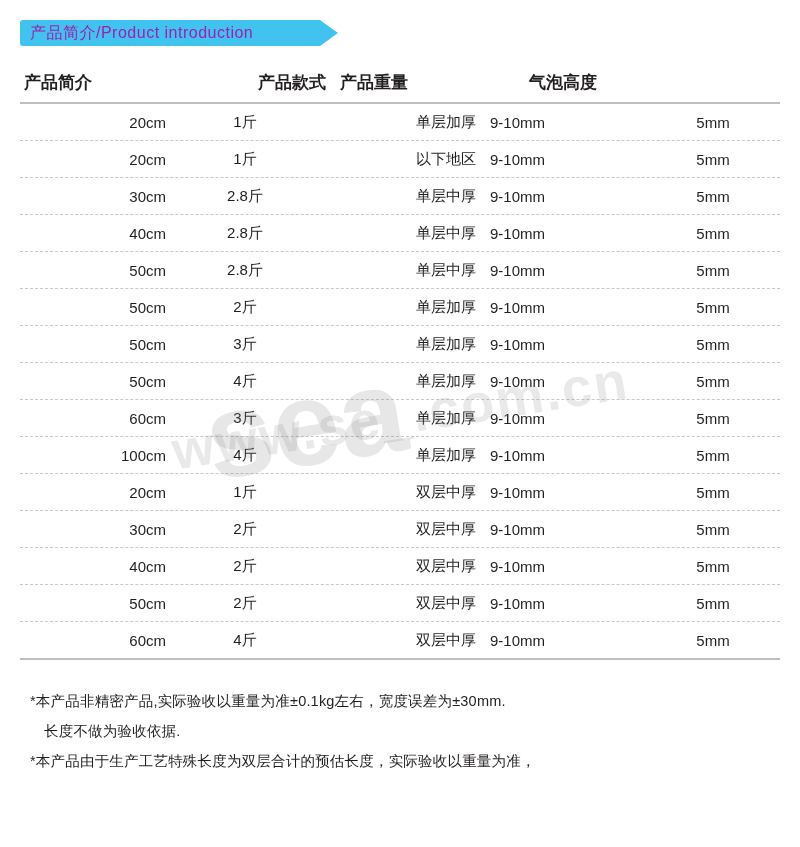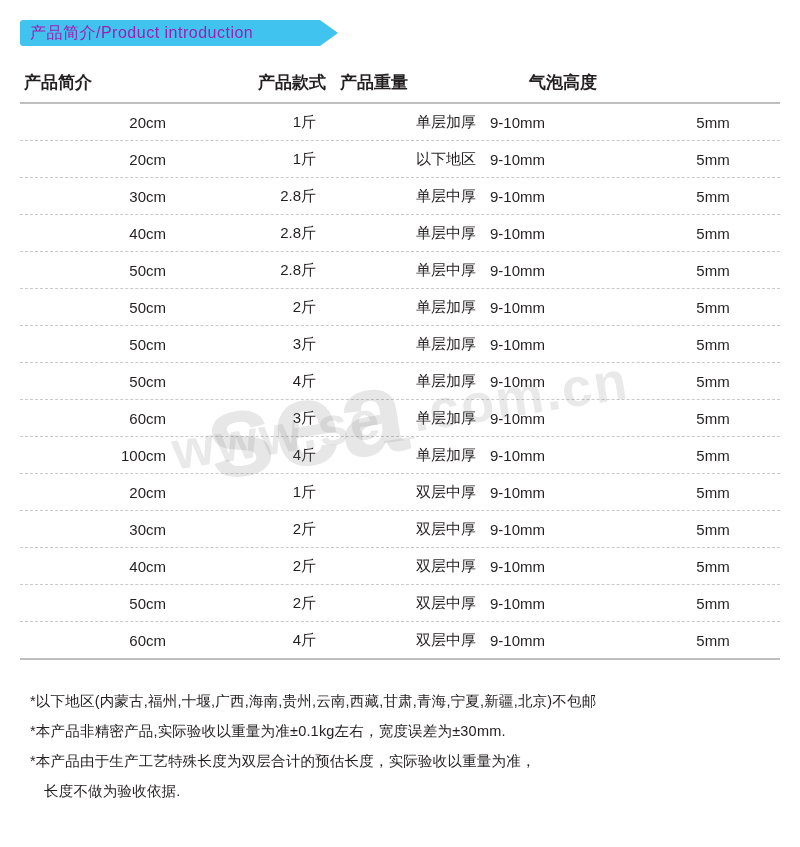--- a/index.html
+++ b/index.html
@@ -127,21 +127,21 @@
     font-weight: bold;
     color: #231f20;
   }
   .c0 { width: 150px; text-align: left; padding-left: 4px; }
   .c1 { width: 150px; text-align: center; }
   .c2 { width: 160px; text-align: right; padding-left: 10px; }
   .c3 { width: 160px; text-align: left; padding-left: 10px; }
   .c4 { width: 140px; text-align: center; padding-left: 10px; }
 
   .row:not(.head) .c0 { text-align: right; padding-left: 0; }
-  .row:not(.head) .c1 { text-align: right; }
+  .row:not(.head) .c1 { text-align: center; }
 
   .row.head .c0 { padding-left: 4px; }
   .row.head .c1 { text-align: center; }
 
   
   .notes {
     position: relative;
     margin: 26px 30px 0 30px;
     z-index: 2;
   }
@@ -296,19 +296,18 @@
       <div class="cell c0">60cm</div>
       <div class="cell c1">4斤</div>
       <div class="cell c2">双层中厚</div>
       <div class="cell c3">9-10mm</div>
       <div class="cell c4">5mm</div>
     </div>
 
   </div>
 
   <div class="notes">
-    <div class="note">*以下地区(内蒙古,福州,十堰,广西,海南,贵州,云南,西藏,甘肃,青海,宁夏,新疆,北京)不包邮</div>
     <div class="note">*本产品非精密产品,实际验收以重量为准±0.1kg左右，宽度误差为±30mm.</div>
+    <div class="note note-cont">长度不做为验收依据.</div>
     <div class="note">*本产品由于生产工艺特殊长度为双层合计的预估长度，实际验收以重量为准，</div>
-    <div class="note note-cont">长度不做为验收依据.</div>
   </div>
 
 </div>
 
 </body></html>

